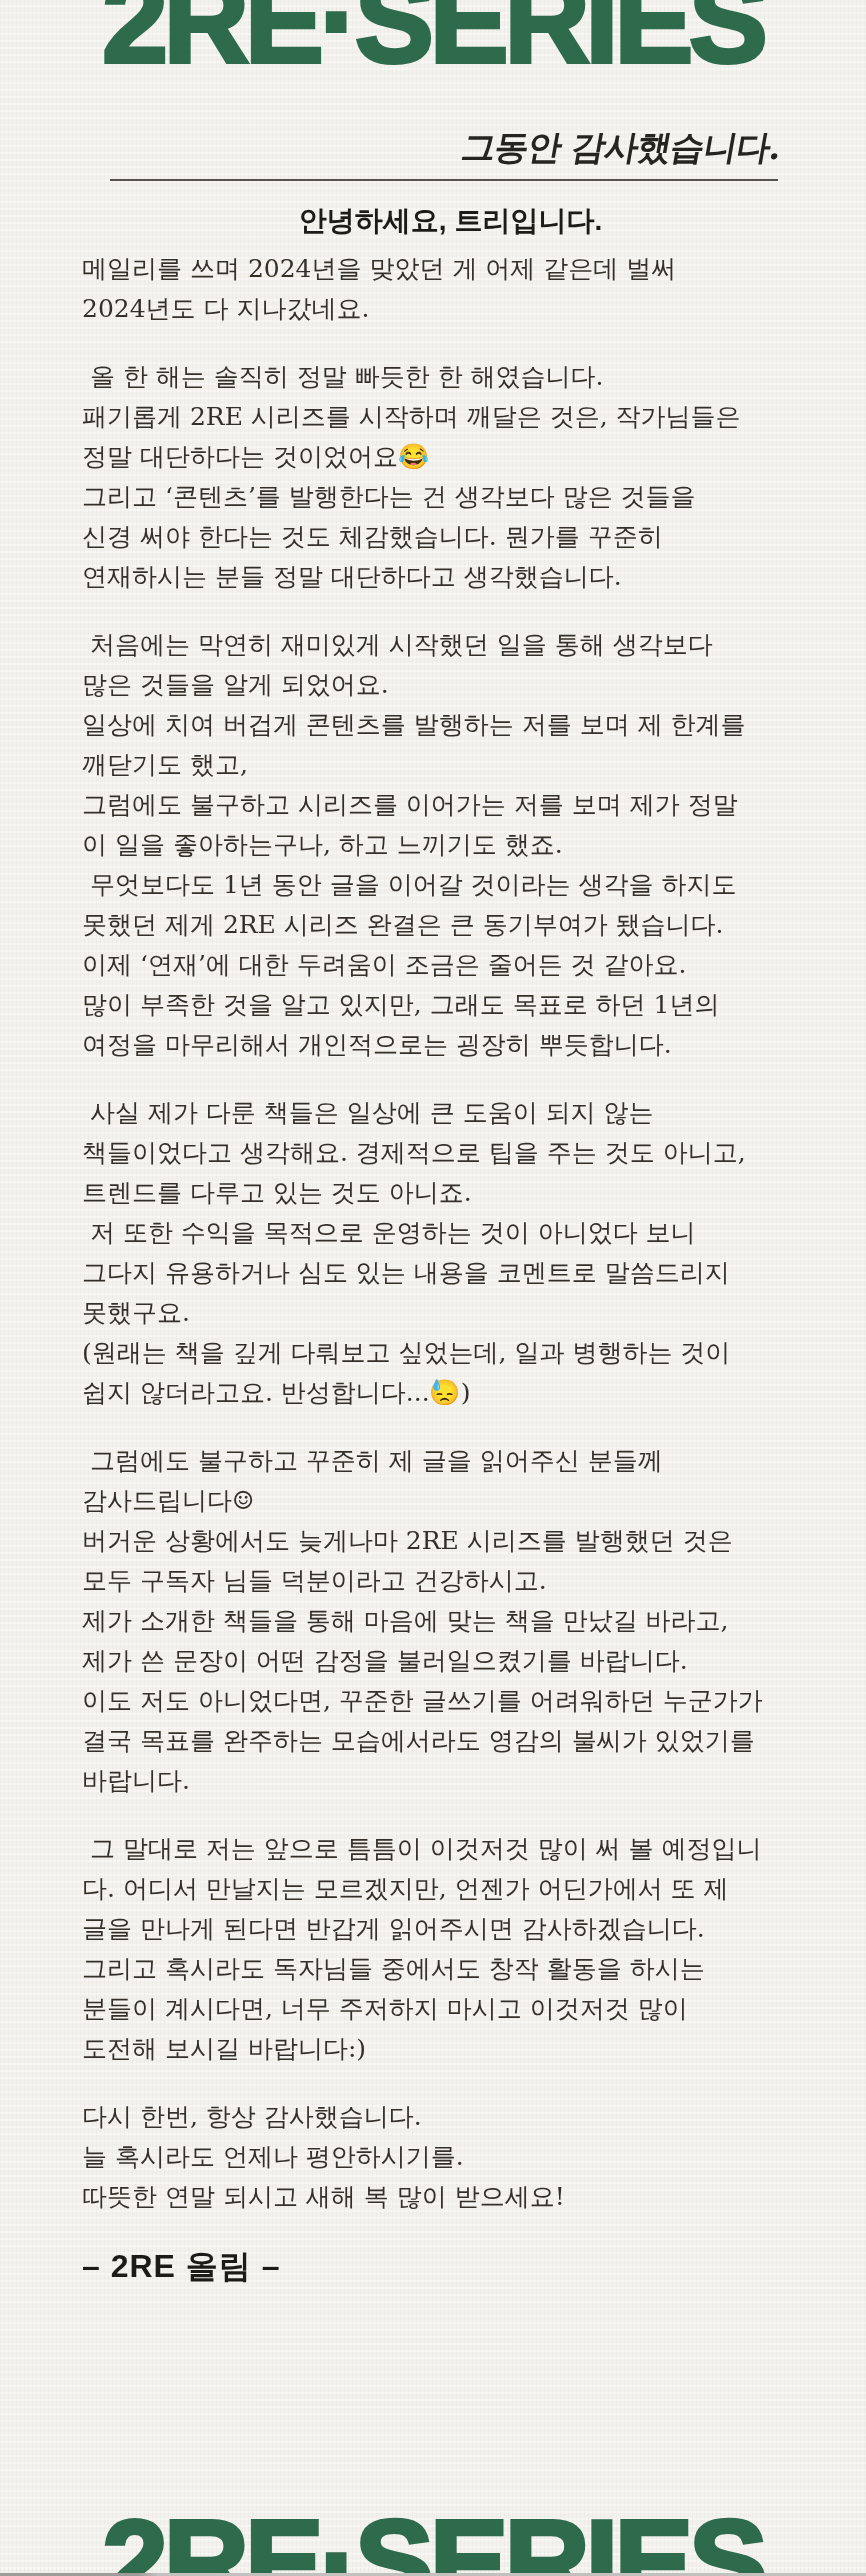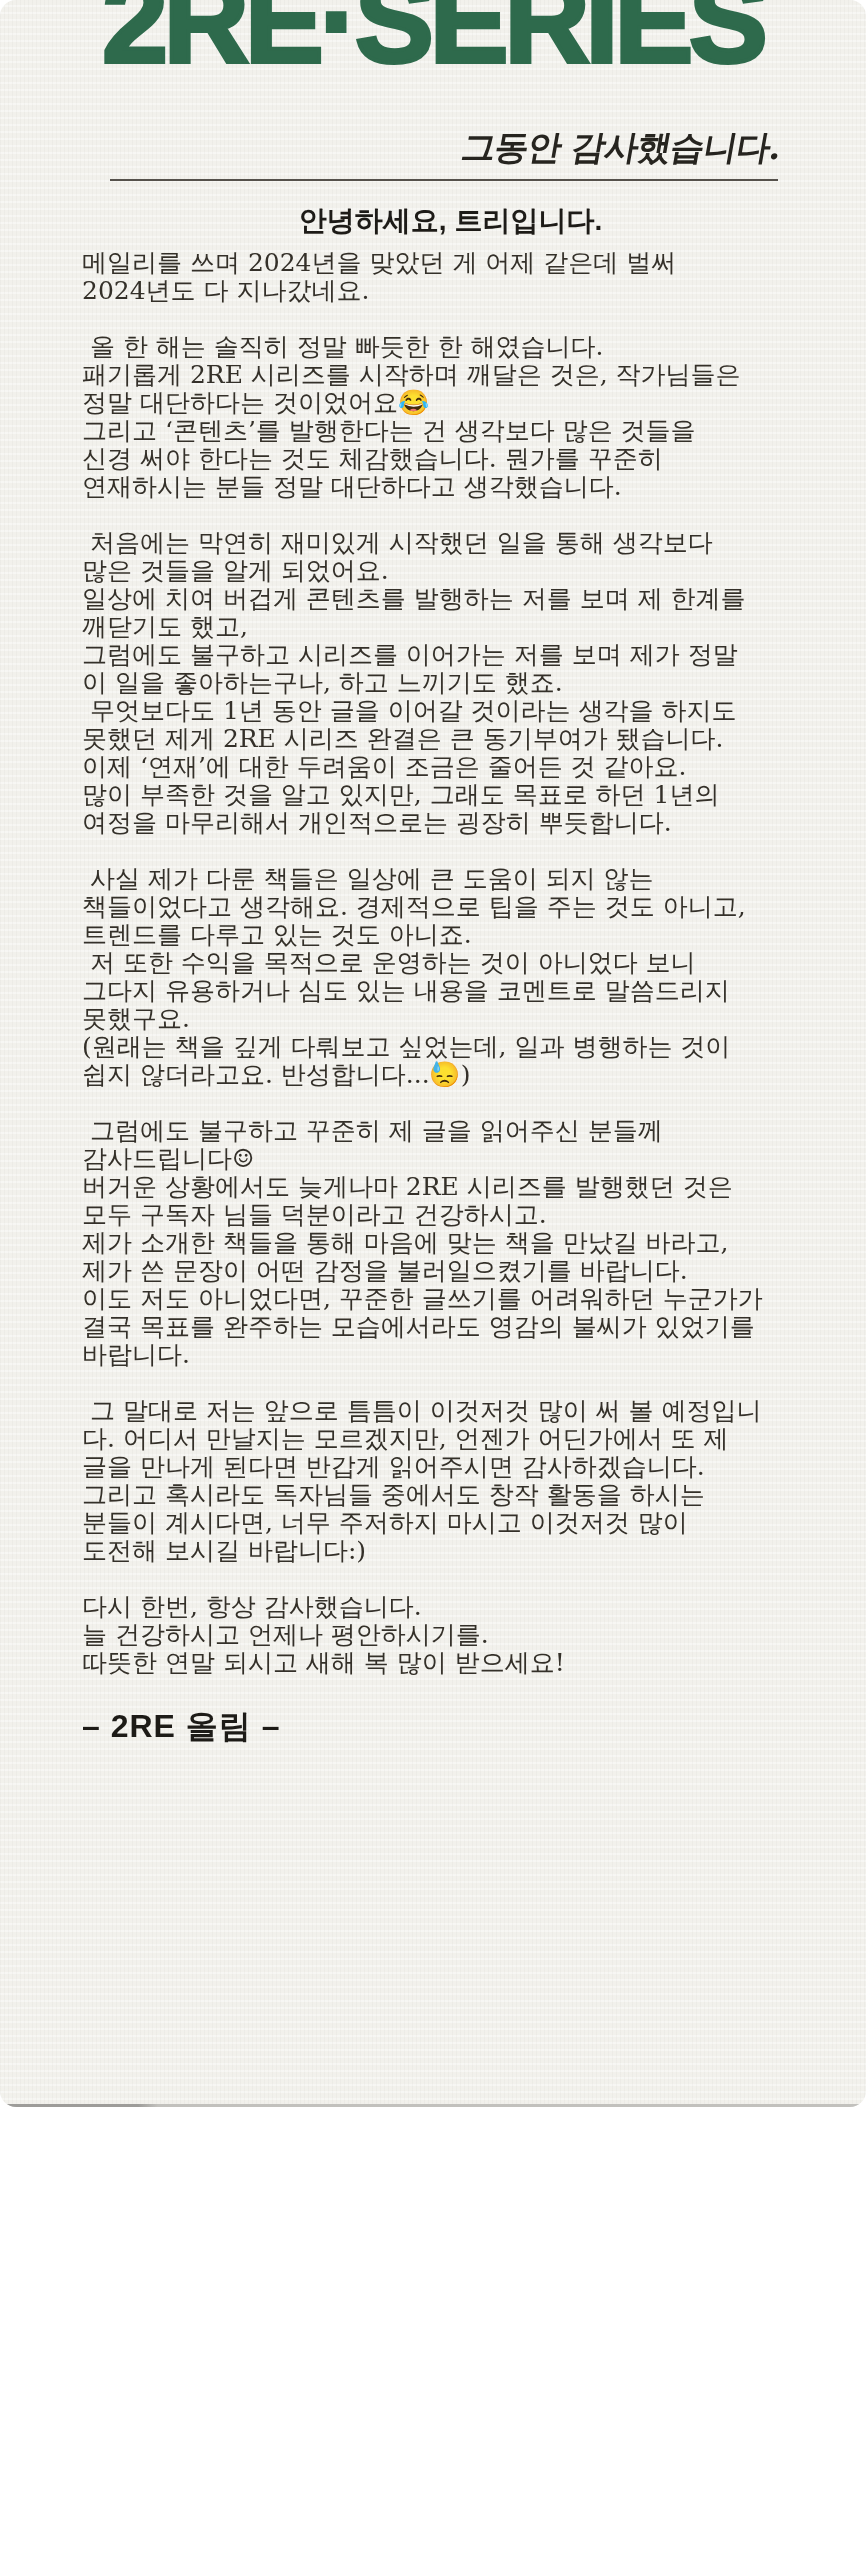--- a/index.html
+++ b/index.html
@@ -1,25 +1,24 @@
 <!DOCTYPE html>
 <html><head>
 <meta charset="utf-8">
 <style>
   html,body{margin:0;padding:0;}
   .page{
     position:relative;
-    width:866px;height:2107px;
+    width:866px;height:2576px;
     overflow:hidden;
     background-color:#f2f1ec;
     background-image:
       repeating-linear-gradient(90deg, rgba(120,118,108,0.045) 0 1px, rgba(0,0,0,0) 1px 4px),
       repeating-linear-gradient(0deg, rgba(255,255,255,0.40) 0 2px, rgba(0,0,0,0) 2px 7px);
     font-family:"DejaVu Serif", serif;
-    border-radius:16px;
   }
   .logo{
     position:absolute;left:0;right:0;
     text-align:center;
     font-family:"Liberation Sans", sans-serif;
     font-weight:bold;
     font-size:118px;line-height:118px;
     letter-spacing:-4px;
     color:#2e6a4c;
     -webkit-text-stroke:4px #2e6a4c;
@@ -50,21 +49,21 @@
     font-family:"Liberation Sans", sans-serif;
     font-weight:bold;
     font-size:28px;line-height:36px;
     color:#1d1b17;
     margin:0 0 10px 0;
     text-align:center;
   }
   .letter p{
     margin:0 0 28px 0;
     font-size:25px;
-    line-height:28px;
+    line-height:40px;
     white-space:pre-wrap;
     word-break:keep-all;
   }
   .signoff{
     margin-top:22px;
     font-family:"Liberation Sans", sans-serif;
     font-weight:bold;
     font-size:32px;
     letter-spacing:1px;
     color:#1d1b17;
@@ -133,21 +132,21 @@
 
 
     <p> 그 말대로 저는 앞으로 틈틈이 이것저것 많이 써 볼 예정입니
 다. 어디서 만날지는 모르겠지만, 언젠가 어딘가에서 또 제
 글을 만나게 된다면 반갑게 읽어주시면 감사하겠습니다.
 그리고 혹시라도 독자님들 중에서도 창작 활동을 하시는
 분들이 계시다면, 너무 주저하지 마시고 이것저것 많이
 도전해 보시길 바랍니다:)</p>
 
     <p>다시 한번, 항상 감사했습니다.
-늘 건강하시고 언제나 평안하시기를.
+늘 혹시라도 언제나 평안하시기를.
 따뜻한 연말 되시고 새해 복 많이 받으세요!</p>
 
     <div class="signoff">– 2RE 올림 –</div>
   </div>
 
   <div class="logo logo-bottom">2RE·SERIES</div>
 
   <div class="bottom-edge"></div>
 
 </div>

